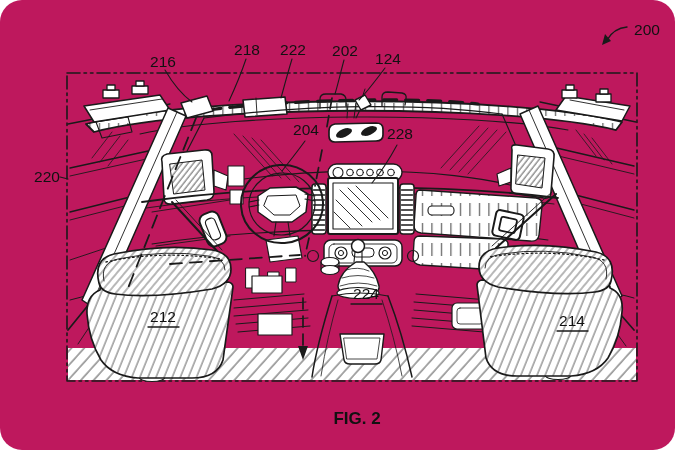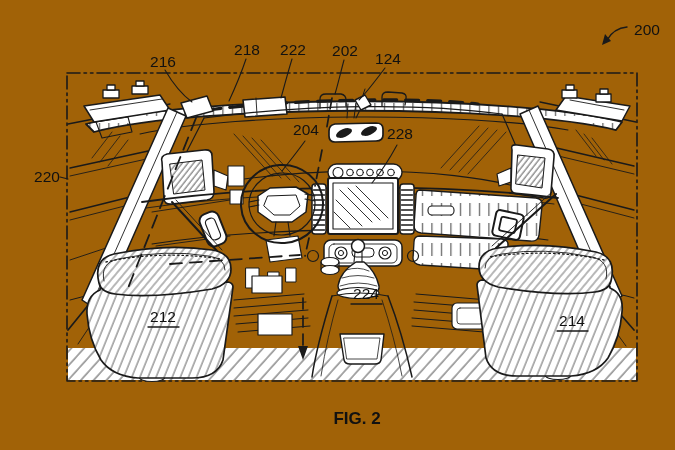--- a/index.html
+++ b/index.html
@@ -1,17 +1,17 @@
 <!DOCTYPE html>
 <html><head>
 <meta charset="utf-8">
 <style>
   html,body{margin:0;padding:0;background:#ffffff;}
-  .page{position:relative;width:675px;height:450px;background:#a16207;overflow:hidden;
-        font-family:"Liberation Sans",sans-serif;}
+  .page{position:relative;width:675px;height:450px;background:#be185d;overflow:hidden;
+        font-family:"Liberation Sans",sans-serif;border-radius:22px;}
   svg{display:block;}
   text.ref{font-family:"Liberation Sans",sans-serif;font-size:15.5px;fill:#111;stroke:none;}
   text.cap{font-family:"Liberation Sans",sans-serif;font-size:17px;font-weight:bold;fill:#111;stroke:none;}
 </style>
 </head>
 <body>
 
 <div class="page">
 <svg width="675" height="450" viewBox="0 0 675 450">
   <defs>

